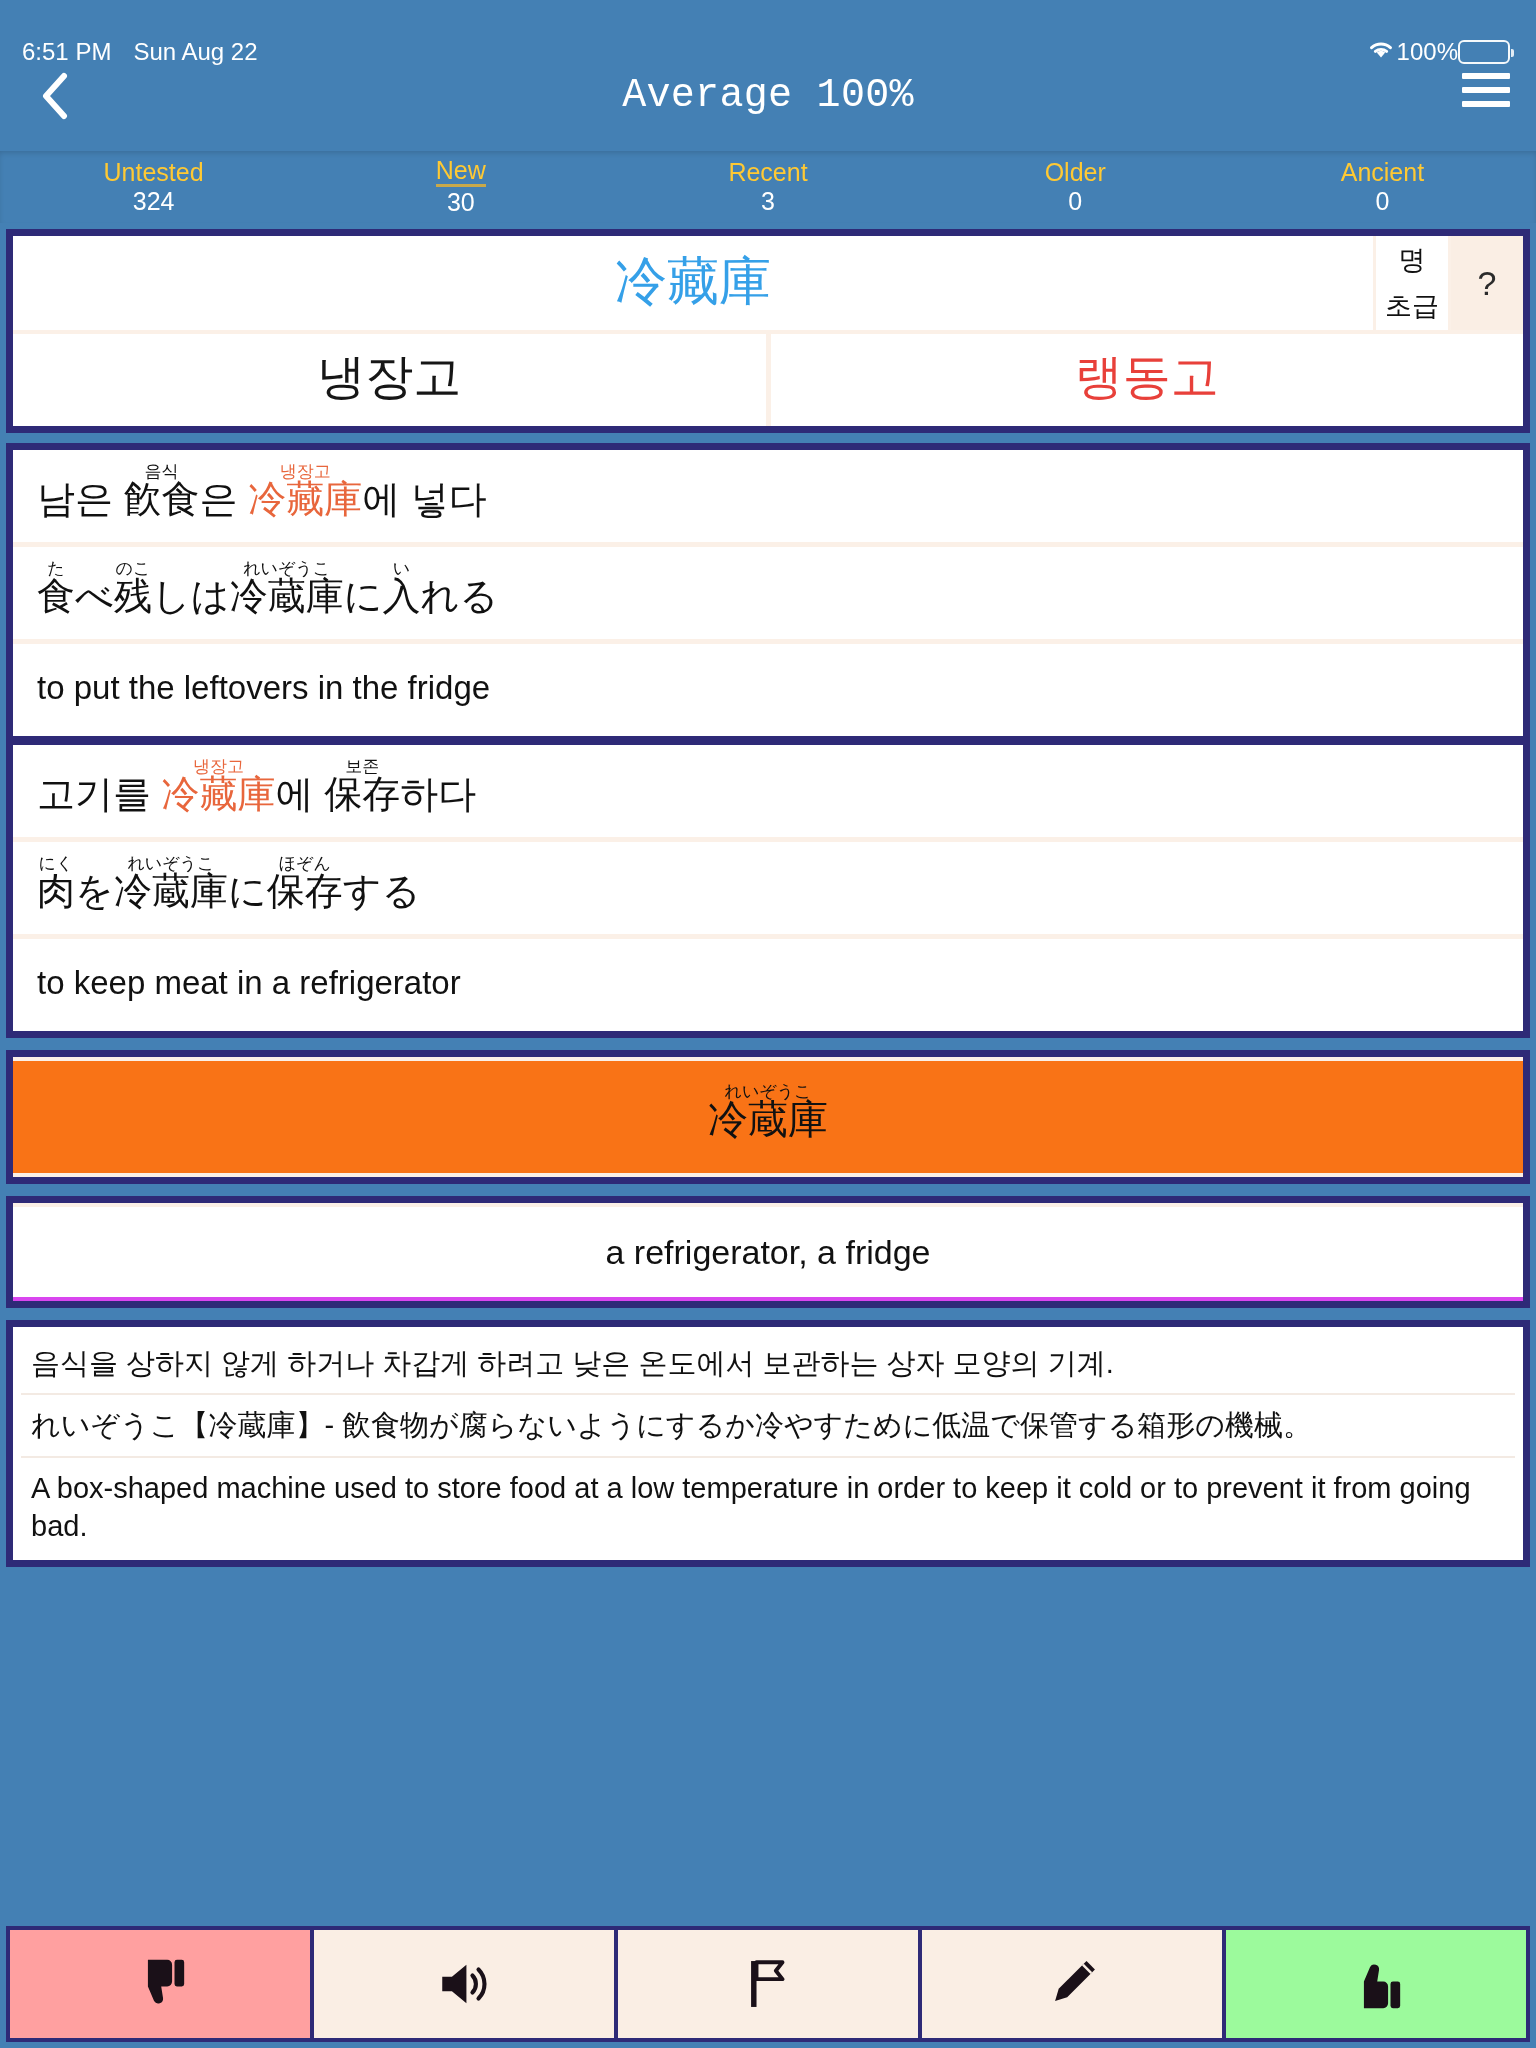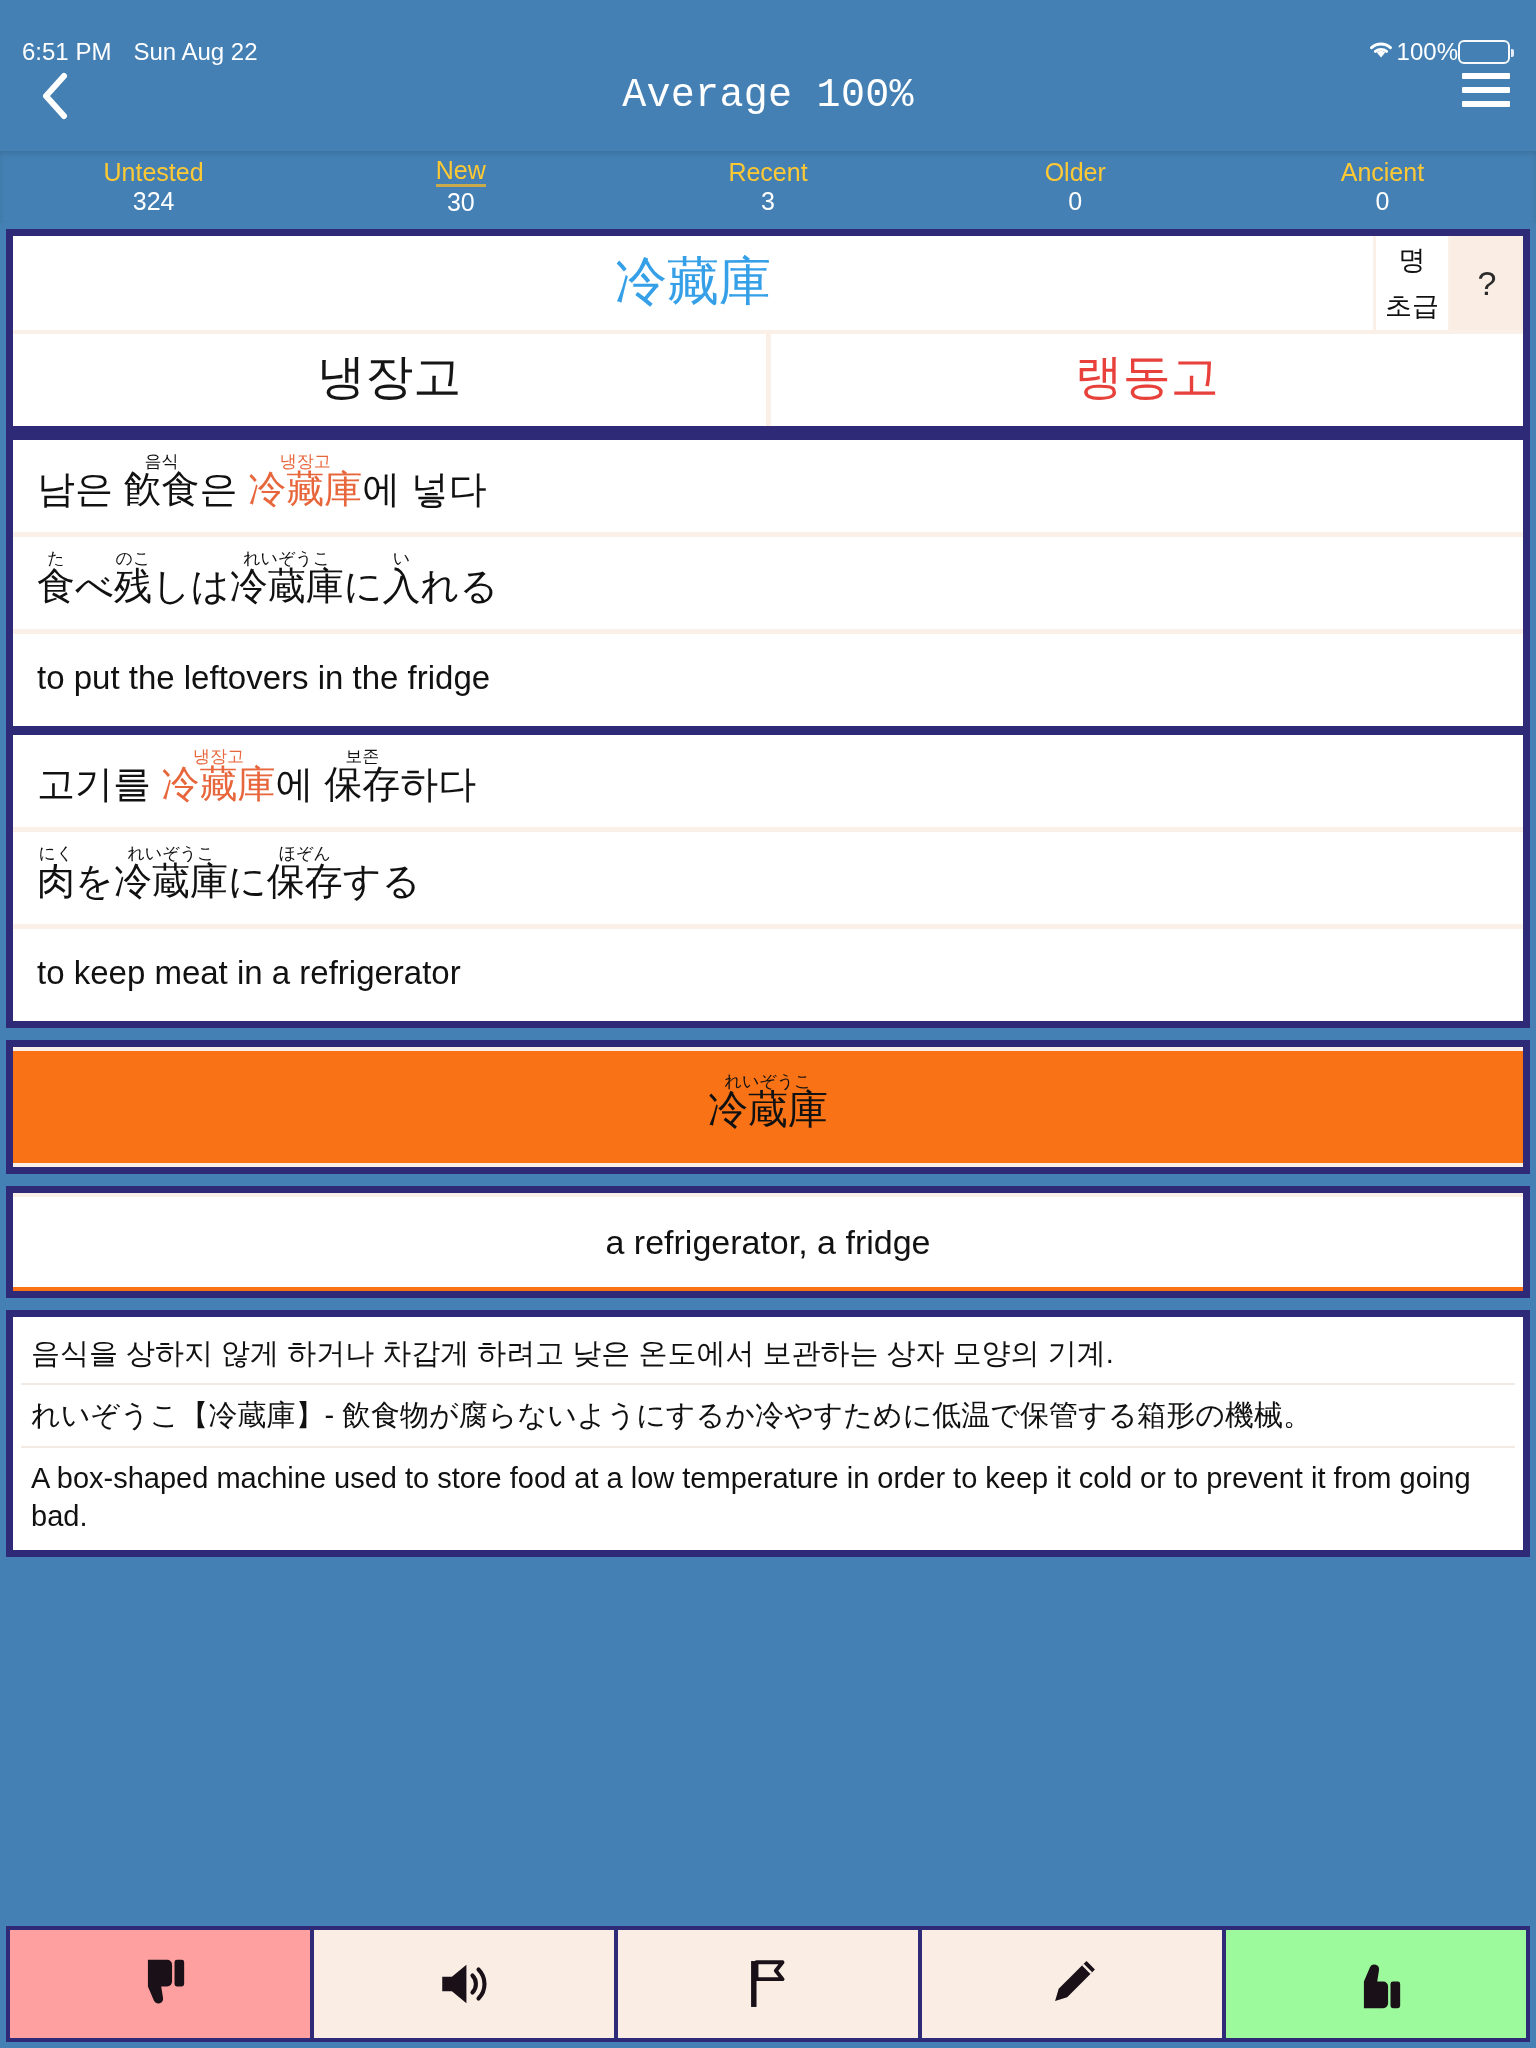--- a/index.html
+++ b/index.html
@@ -184,21 +184,21 @@
     justify-content: center;
     font-size: 48px;
     padding: 10px 0 16px;
     cursor: pointer;
   }
   .q-ans.black { color: #161616; }
   .q-ans.red   { color: #e8403a; }
   .q-ans-sep { width: 5px; background: #fbf0e7; }
 
   
-  .ex-card { }
+  .ex-card { margin-top: 10px; }
   .ex-group { background: #ffffff; }
   .group-sep { height: 9px; background: #2e2a77; }
   .ex-line {
     min-height: 92px;
     display: flex;
     align-items: center;
     padding: 6px 24px 10px;
     box-sizing: border-box;
     background: #ffffff;
   }
@@ -234,21 +234,21 @@
 
   
   .mean-card { margin-top: 12px; }
   .mean-inner {
     min-height: 90px;
     display: flex;
     align-items: center;
     justify-content: center;
     background: #ffffff;
     border-top: 4px solid #fbf0e7;
-    border-bottom: 4px solid #f97316;
+    border-bottom: 4px solid #d946ef;
     font-size: 34px;
     color: #111111;
   }
 
   
   .def-card { margin-top: 12px; }
   .def-inner { background: #ffffff; padding: 6px 0 4px; }
   .def-line {
     padding: 11px 18px 11px;
     font-size: 29px;

